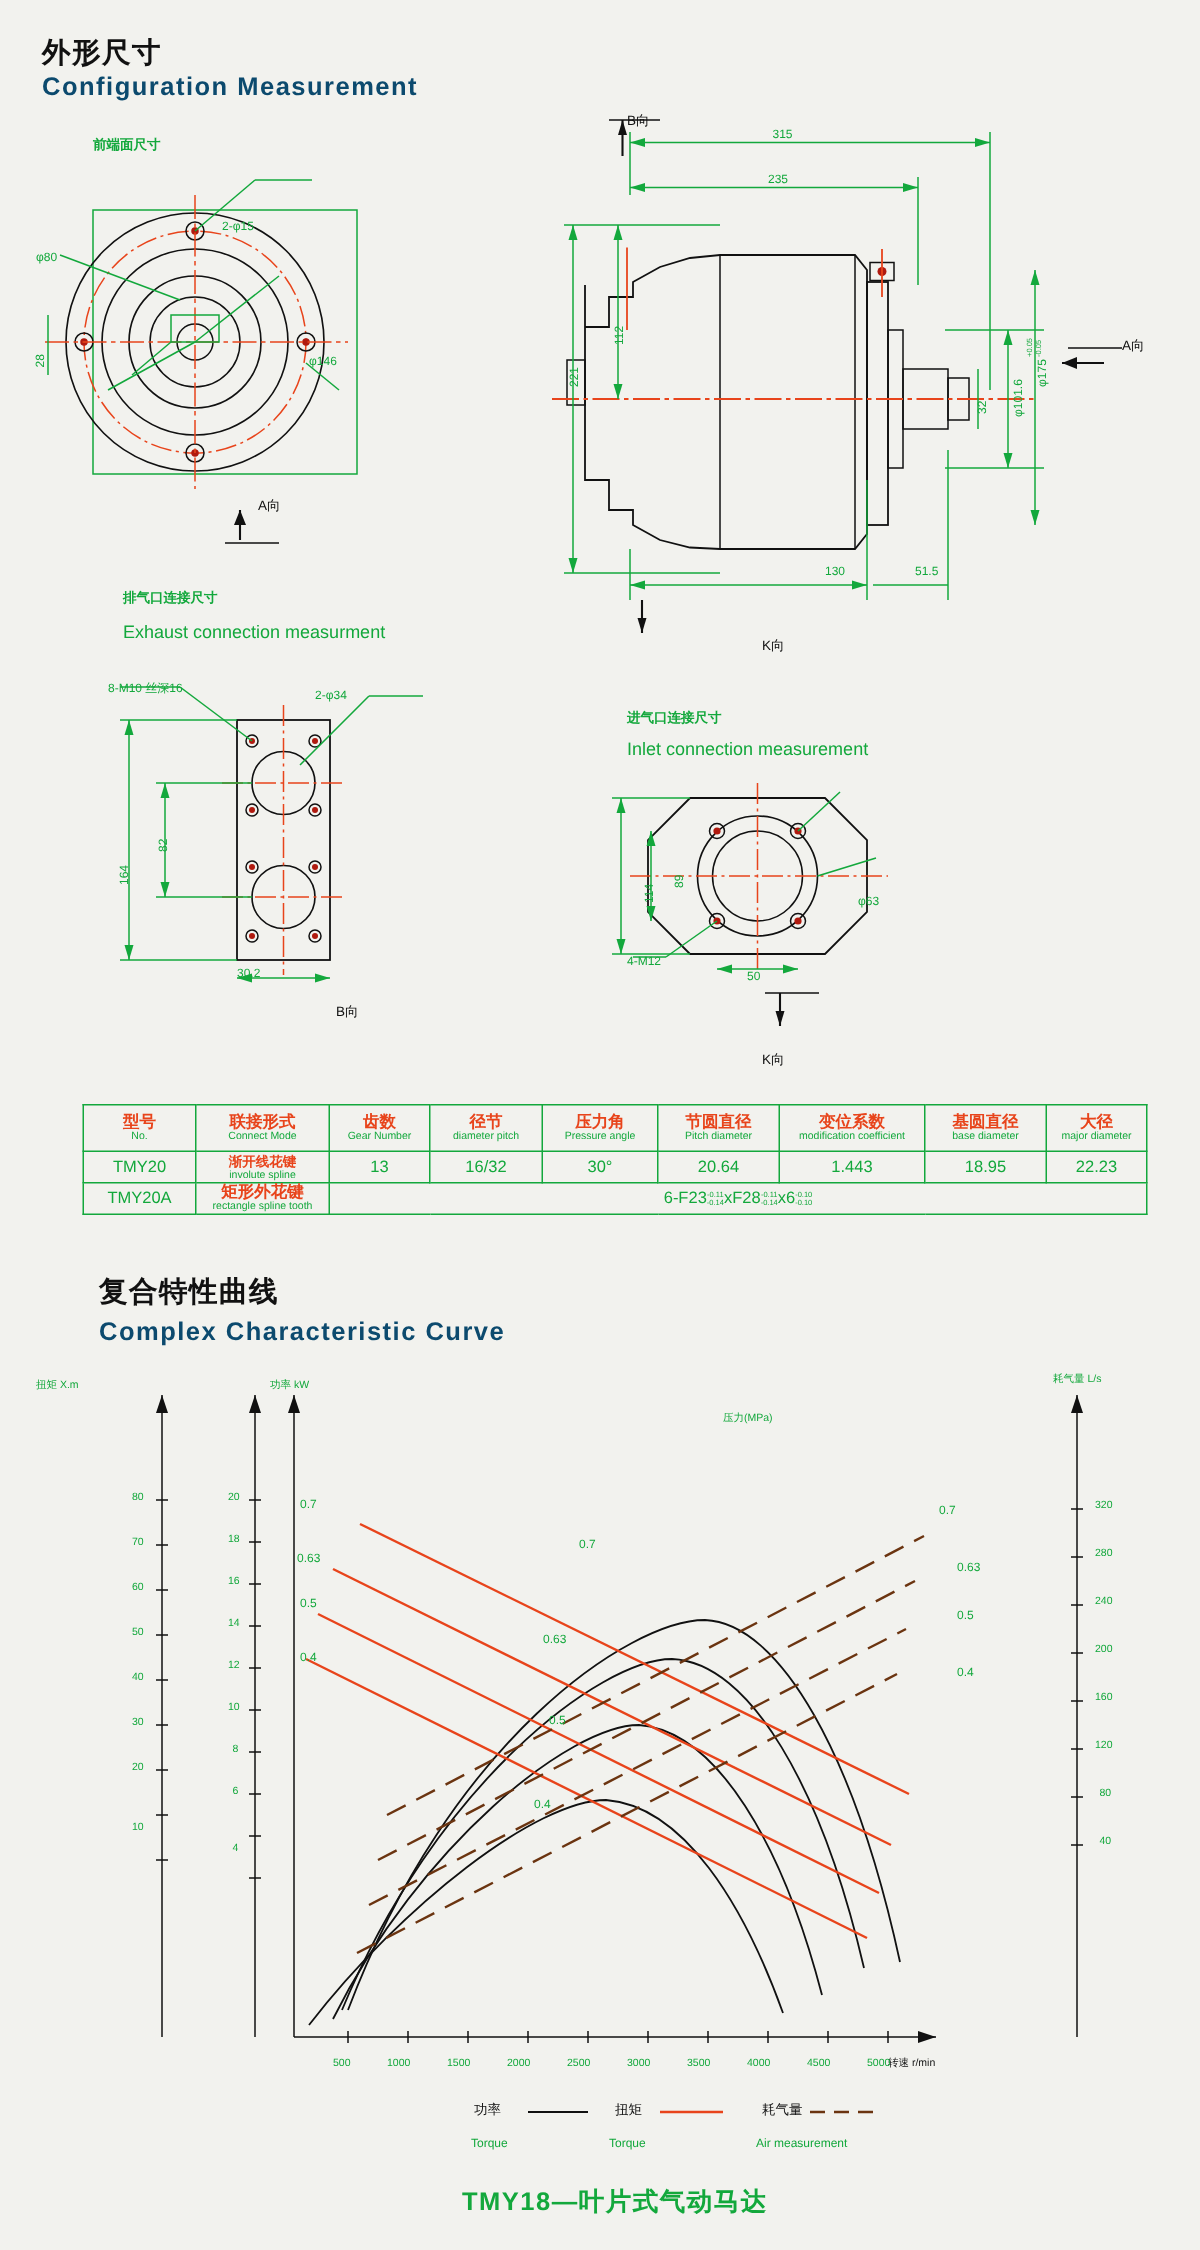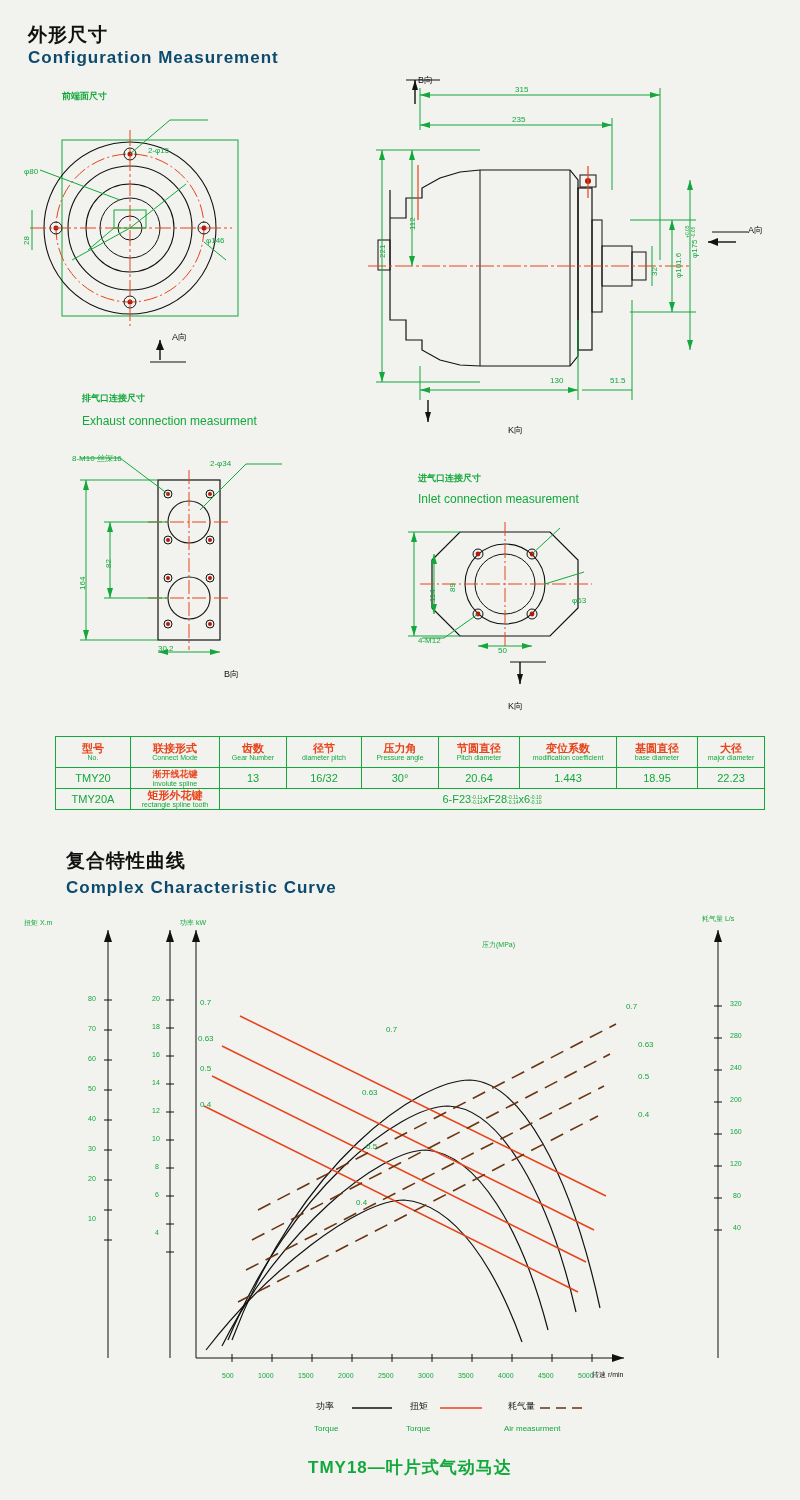--- a/index.html
+++ b/index.html
@@ -507,17 +507,17 @@
   <div class="abs ax" style="left:458px;top:1372px;">3500</div>
   <div class="abs ax" style="left:498px;top:1372px;">4000</div>
   <div class="abs ax" style="left:538px;top:1372px;">4500</div>
   <div class="abs ax" style="left:578px;top:1372px;">5000</div>
 
   <div class="abs legend-t" style="left:316px;top:1400px;">功率</div>
   <div class="abs legend-e" style="left:314px;top:1424px;">Torque</div>
   <div class="abs legend-t" style="left:410px;top:1400px;">扭矩</div>
   <div class="abs legend-e" style="left:406px;top:1424px;">Torque</div>
   <div class="abs legend-t" style="left:508px;top:1400px;">耗气量</div>
-  <div class="abs legend-e" style="left:504px;top:1424px;">Air measurment</div>
+  <div class="abs legend-e" style="left:504px;top:1424px;">Air measurement</div>
 
   <div class="abs footer-title" style="left:308px;top:1456px;">TMY18—叶片式气动马达</div>
 
 </div>
 
 </body></html>

